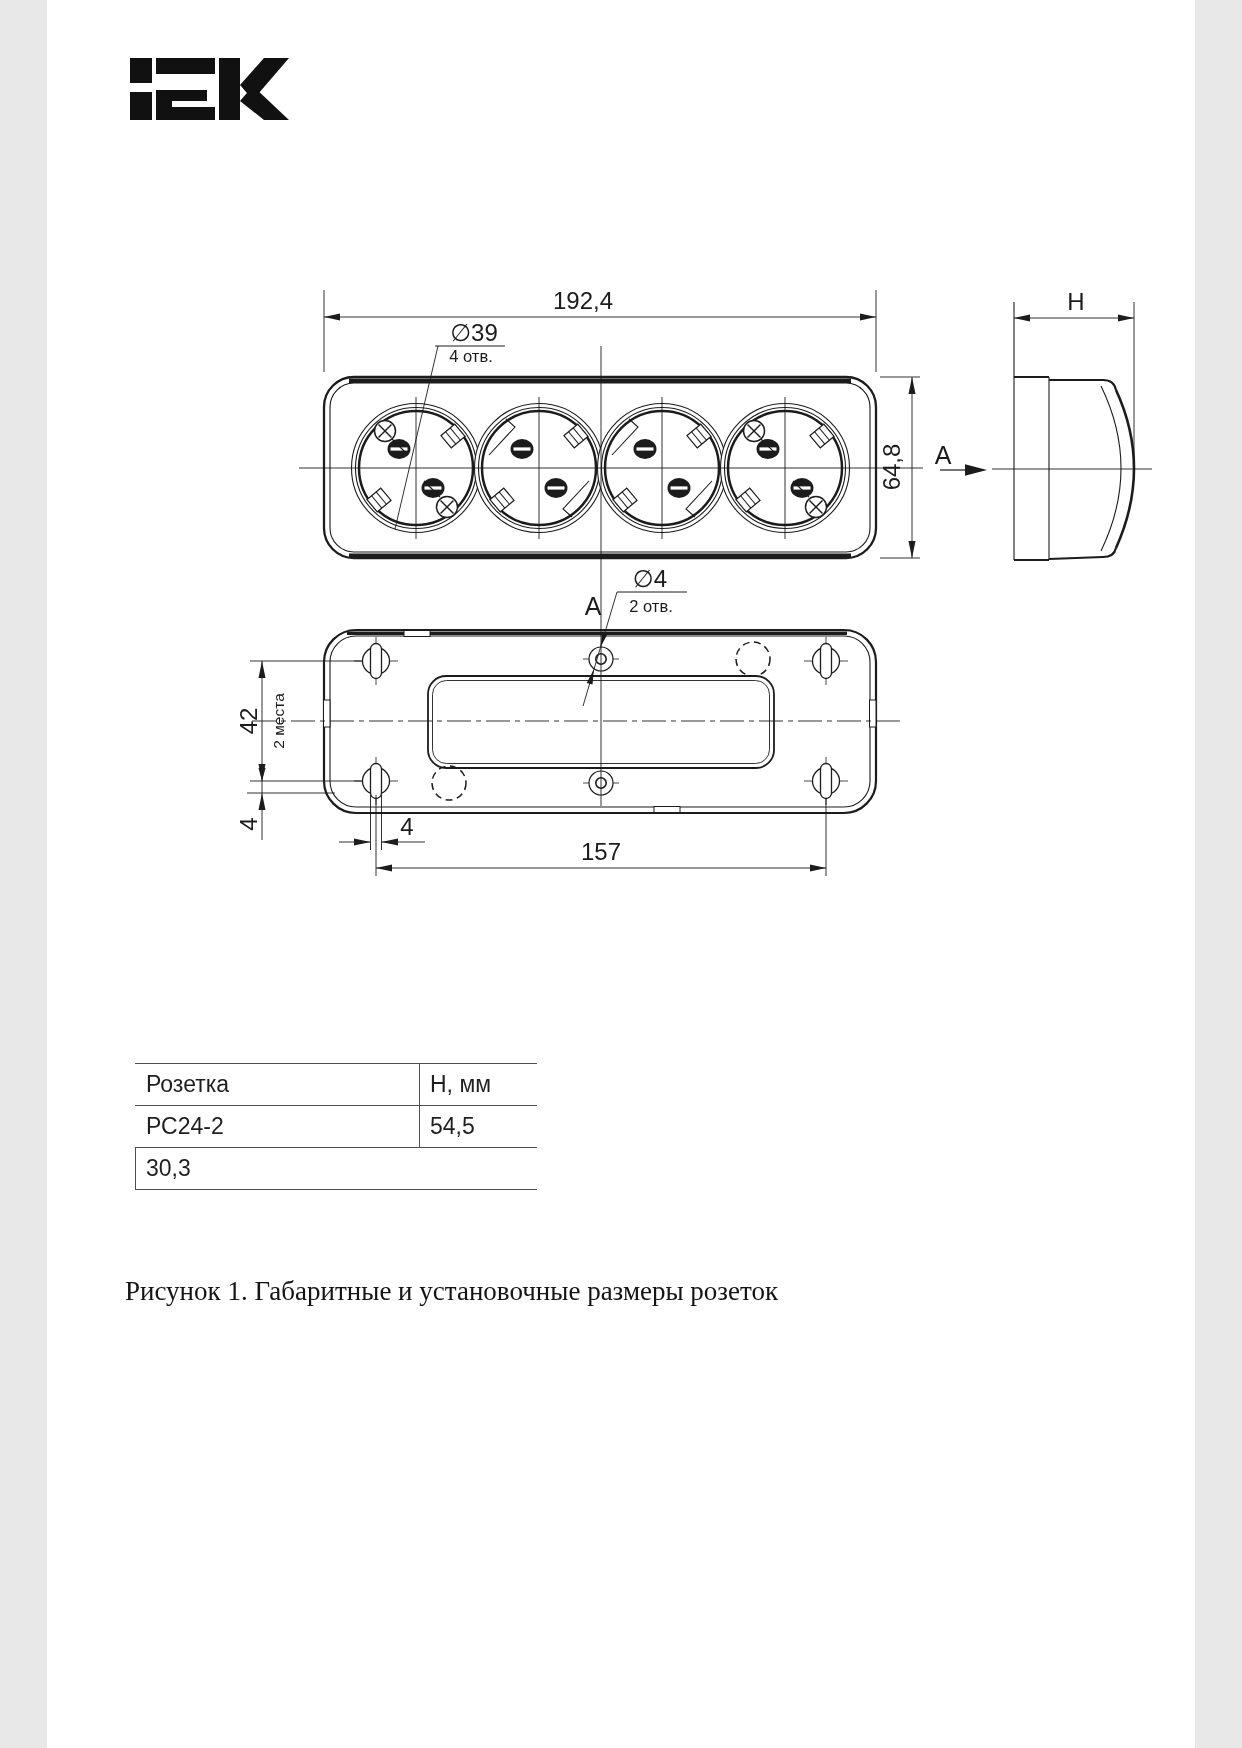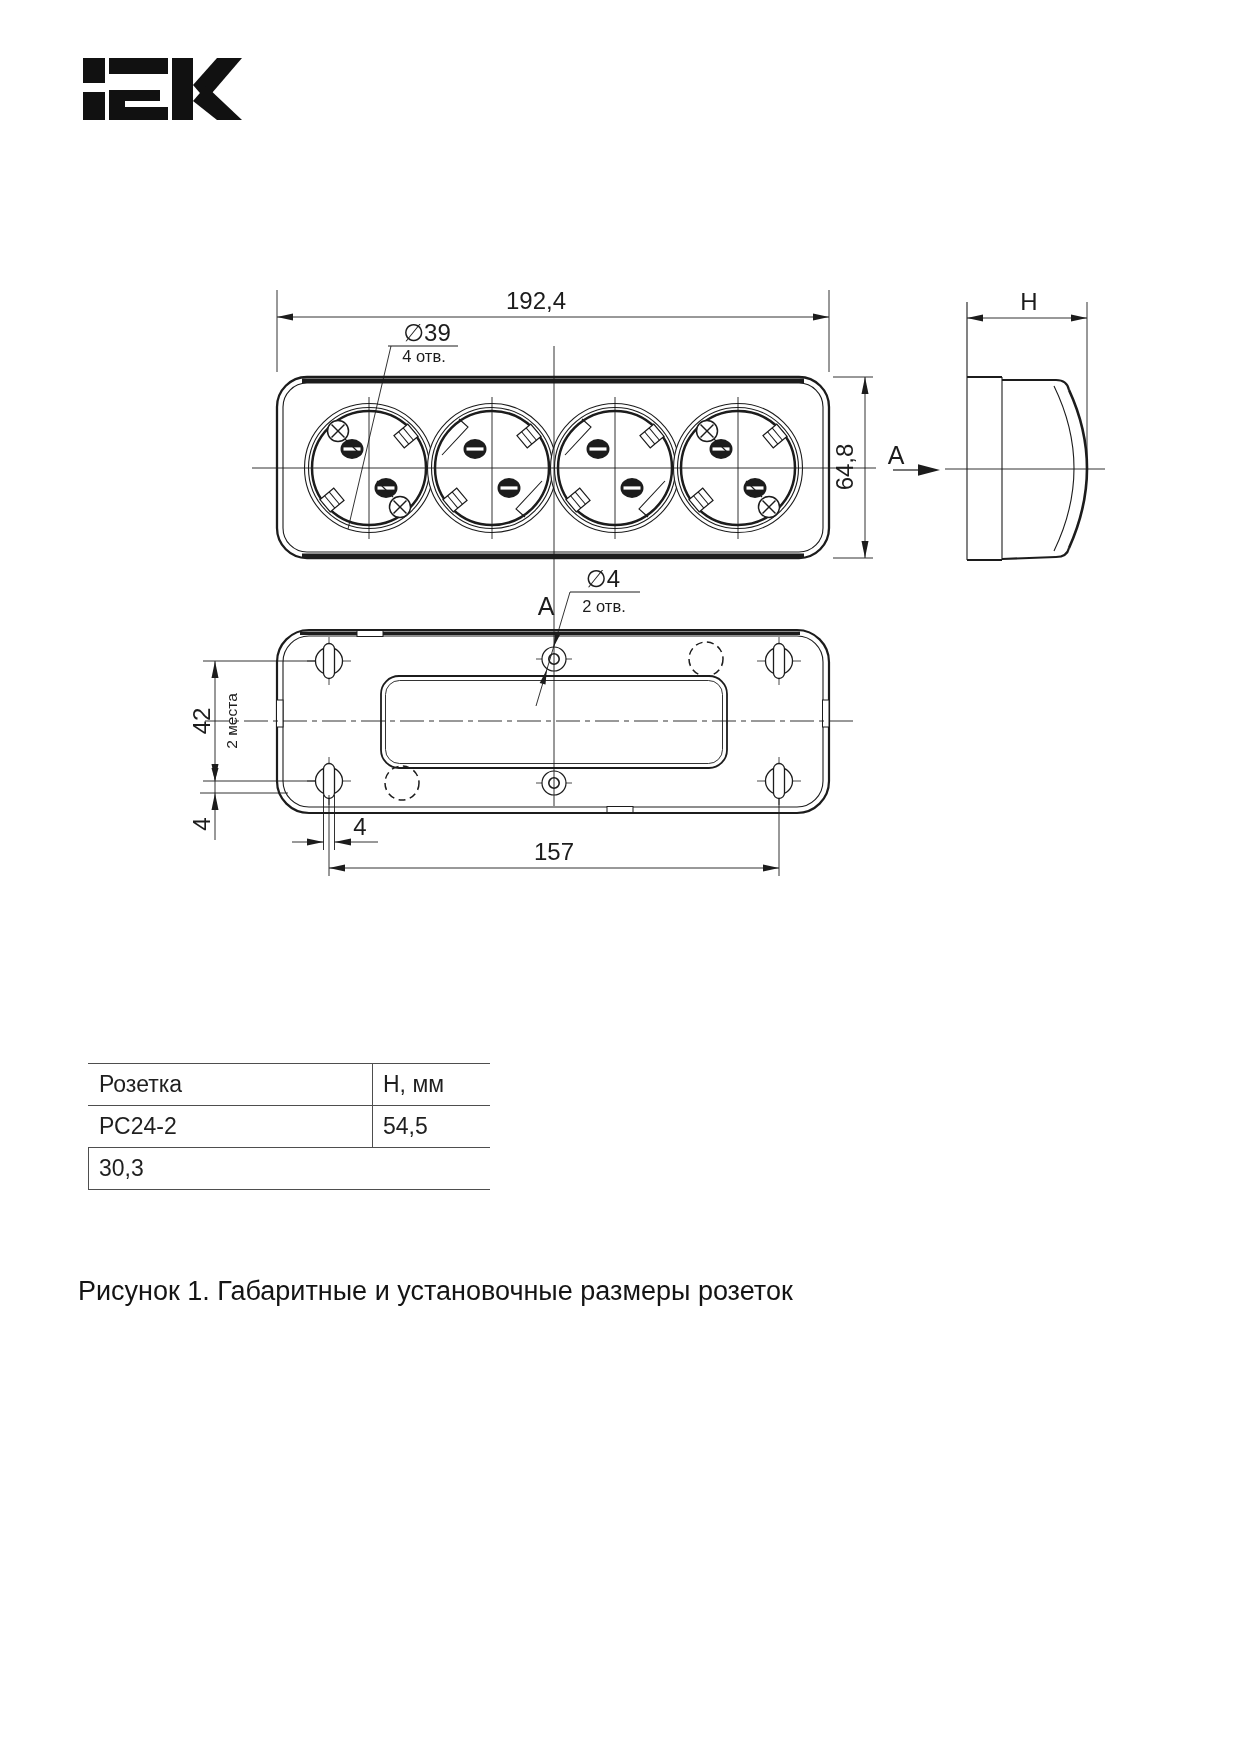--- a/index.html
+++ b/index.html
@@ -1,32 +1,32 @@
 <!DOCTYPE html>
 <html><head>
 <meta charset="utf-8">
 <style>
   html,body{margin:0;padding:0;background:#e8e8e8;}
-  .page{position:relative;width:1242px;height:1748px;background:#ffffff;margin:0 auto;
+  .page{position:relative;width:1148px;height:1748px;background:#ffffff;margin:0 auto;
         font-family:"Liberation Sans",sans-serif;overflow:hidden;}
   svg{position:absolute;left:0;top:0;}
   svg text{fill:#1c1c1c;font-family:"Liberation Sans",sans-serif;}
   .dim-text{font-size:24px;}
   .big-letter{font-size:25px;}
   .small-text{font-size:16.5px;}
   .tiny-text{font-size:15.5px;}
 
   .spec-table{position:absolute;left:88px;top:1063px;width:402px;
               border-top:1.6px solid #4e4e4e;font-size:23px;color:#1f1f1f;}
   .t-row{display:flex;border-bottom:1.6px solid #4e4e4e;height:41px;}
   .t-cell{display:flex;align-items:center;box-sizing:border-box;}
   .c1{width:284px;padding-left:11px;}
   .c2{flex:1;padding-left:10px;border-left:1.6px solid #4e4e4e;}
 
-  .caption{position:absolute;left:78px;top:1276px;font-size:27px;color:#141414;margin:0;}
+  .caption{position:absolute;left:78px;top:1276px;font-size:27px;color:#141414;margin:0;font-family:Liberation Serif, serif;}
 </style>
 </head>
 <body>
 
 <div class="page">
 
 <svg width="1242" height="1748" viewBox="0 0 1242 1748">
   <defs>
     <g id="sock" stroke="#1c1c1c">
       <circle r="64.5" fill="#fff" stroke-width="1.1"></circle>

